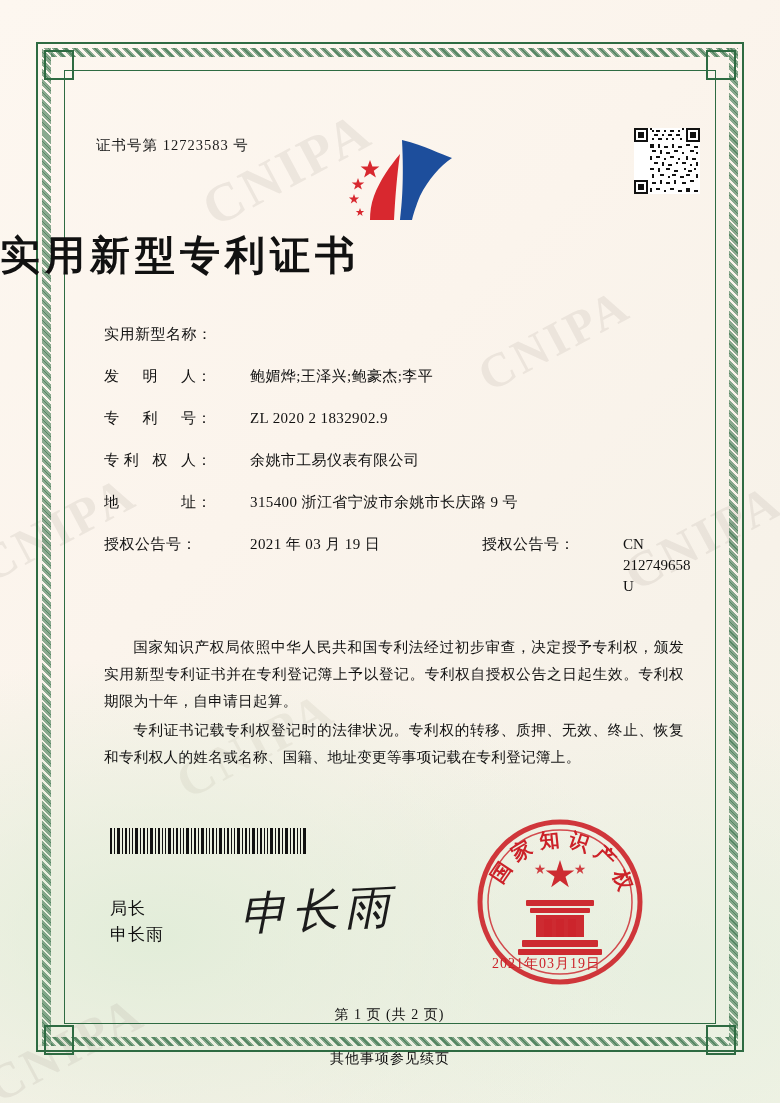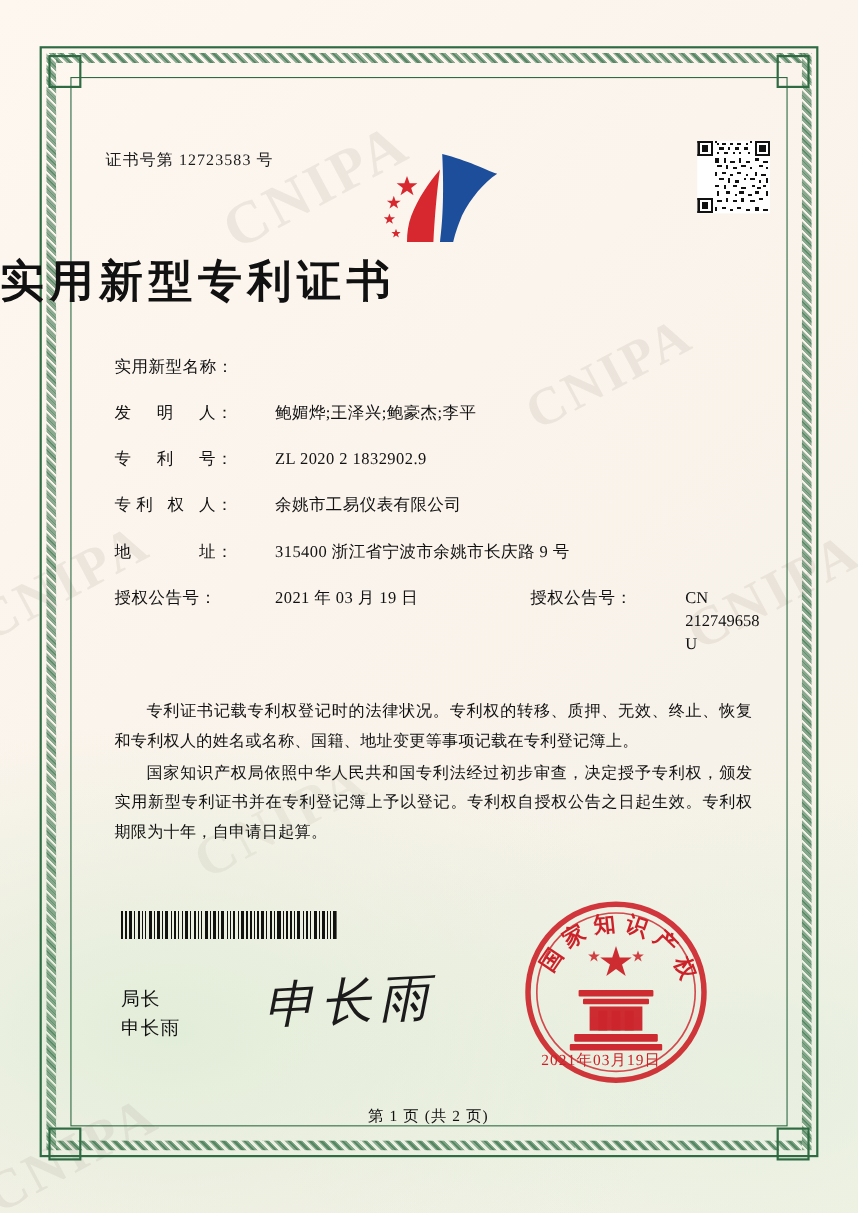--- a/index.html
+++ b/index.html
@@ -426,22 +426,22 @@
     <div class="field-row inline-pair">
       <div class="field-label">授权公告号：</div>
       <div class="field-value">2021 年 03 月 19 日</div>
       <div class="sub-label">授权公告号：</div>
       <div>CN 212749658 U</div>
     </div>
 
   </div>
 
   <div id="body-text">
+    <p>国家知识产权局依照中华人民共和国专利法经过初步审查，决定授予专利权，颁发实用新型专利证书并在专利登记簿上予以登记。专利权自授权公告之日起生效。专利权期限为十年，自申请日起算。</p>
     <p>专利证书记载专利权登记时的法律状况。专利权的转移、质押、无效、终止、恢复和专利权人的姓名或名称、国籍、地址变更等事项记载在专利登记簿上。</p>
-    <p>国家知识产权局依照中华人民共和国专利法经过初步审查，决定授予专利权，颁发实用新型专利证书并在专利登记簿上予以登记。专利权自授权公告之日起生效。专利权期限为十年，自申请日起算。</p>
   </div>
 
   <div id="barcode">
     <svg viewBox="0 0 196 26" width="196" height="26" shape-rendering="crispEdges" aria-hidden="true">
       <rect width="196" height="26" fill="none"></rect>
       <g fill="#111111">
         <rect x="0" y="0" width="2" height="26"></rect>
           <rect x="4" y="0" width="1" height="26"></rect>
         <rect x="7" y="0" width="3" height="26"></rect>
           <rect x="12" y="0" width="1" height="26"></rect>
@@ -530,14 +530,15 @@
         <path id="sealArcBottom" d="M 28 96 A 58 58 0 0 0 144 96"></path>
       </defs>
       <text font-family="&quot;Liberation Serif&quot;, serif" font-size="20" font-weight="bold" fill="#cc2128" letter-spacing="7">
         <textPath href="#sealArcTop" startOffset="12%">国家知识产权局</textPath>
       </text>
     </svg>
   </div>
   <div id="seal-date">2021年03月19日</div>
 
   <div id="page-footer">第 1 页 (共 2 页)</div>
+  <div id="outside-note">其他事项参见续页</div>
 
 </div>
 
 </body></html>

